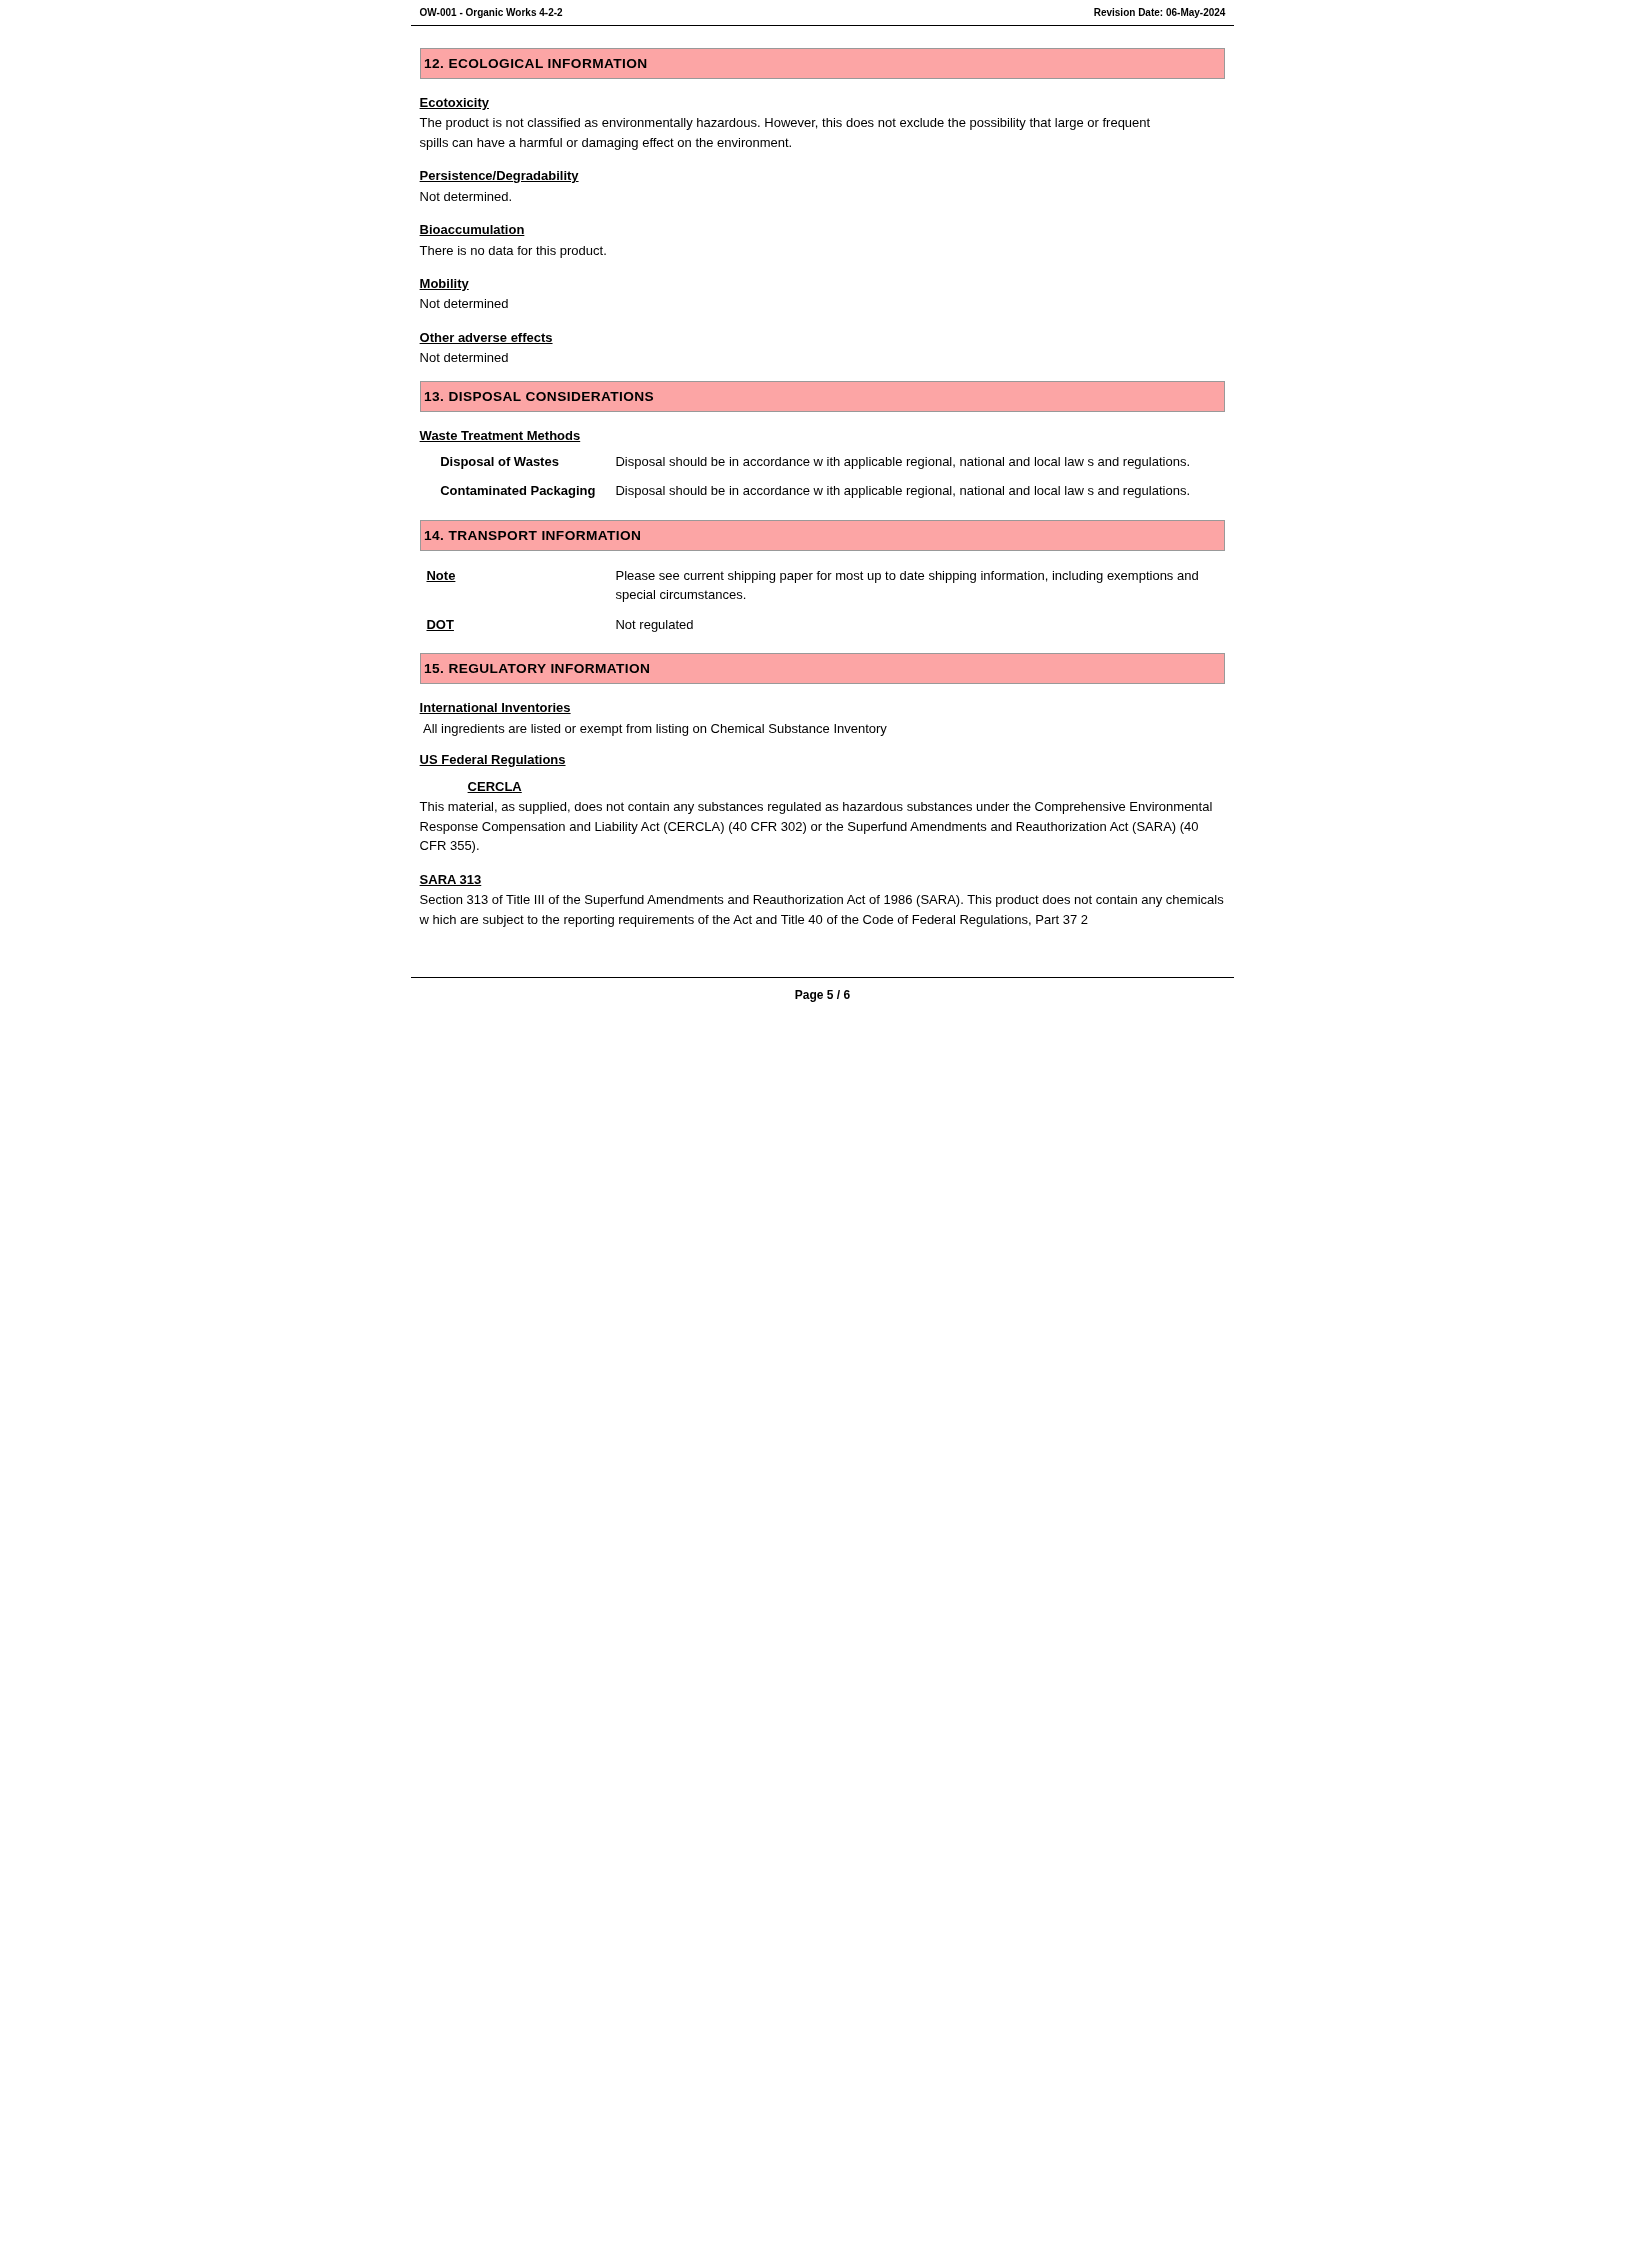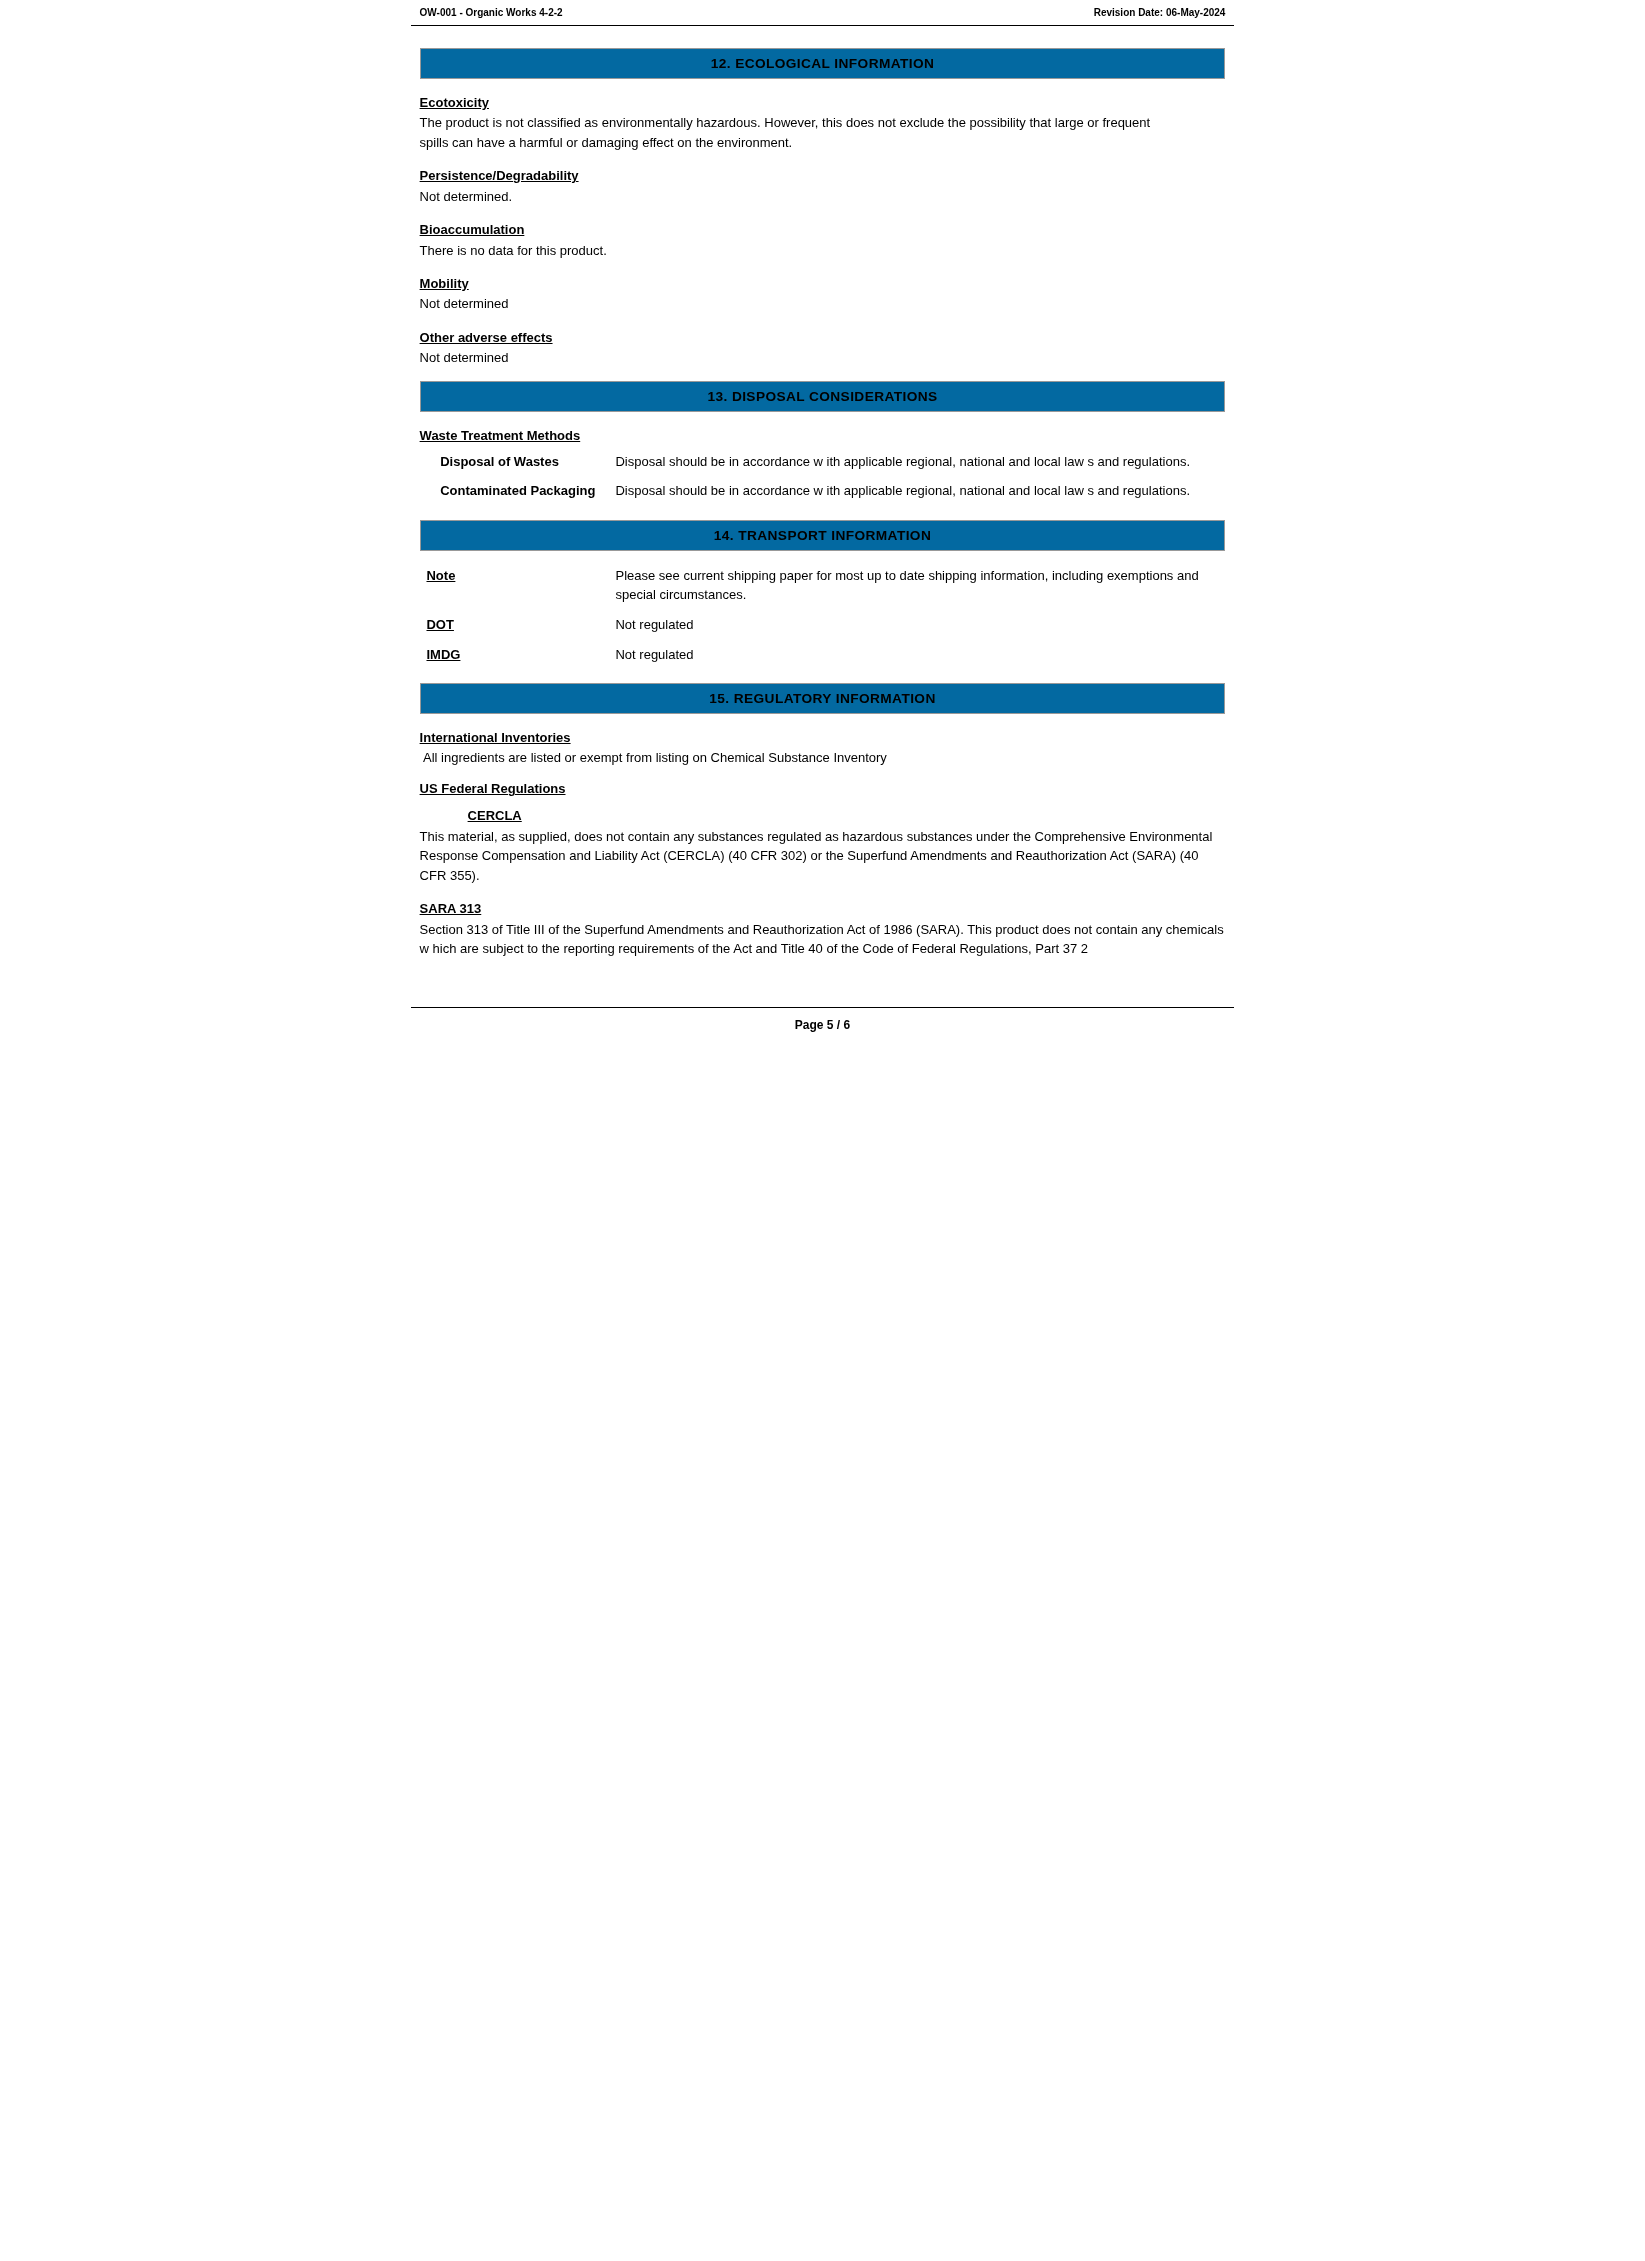--- a/index.html
+++ b/index.html
@@ -21,22 +21,22 @@
       font-weight: bold;
     }
     .page-header .doc-id { font-weight: bold; }
     .page-header .revision { font-weight: bold; }
 
     .content {
       padding: 8.6px 8.6px 17px 8.6px;
     }
 
     .section-header {
-      background: #0369a1;
-      text-align: center;
+      background: #fca5a5;
+      text-align: left;
       font-weight: bold;
       font-size: 13.7px;
       padding: 6.9px 3.4px;
       margin: 13.7px 0 10.3px 0;
       border: 0.9px solid #999;
       letter-spacing: 0.4px;
     }
 
     .subsection-title {
       font-weight: bold;
@@ -174,24 +174,20 @@
   <table class="transport-table">
     <tbody>
         <tr>
       <td>Note</td>
       <td>Please  see current shipping  paper for most  up to date shipping  information,  including exemptions  and special circumstances.</td>
     </tr>
     <tr>
       <td>DOT</td>
       <td>Not  regulated</td>
     </tr>
-    <tr>
-      <td>IMDG</td>
-      <td>Not  regulated</td>
-    </tr>
   </tbody>
     </table>
 
   <div class="section-header">
     <span>15. REGULATORY INFORMATION</span>
   </div>
 
   <div>
     <div class="subsection-title">International Inventories</div>
     <div class="subsection-body" style="padding-left: 3.4px;">All ingredients  are listed  or exempt  from listing  on Chemical  Substance  Inventory</div>

